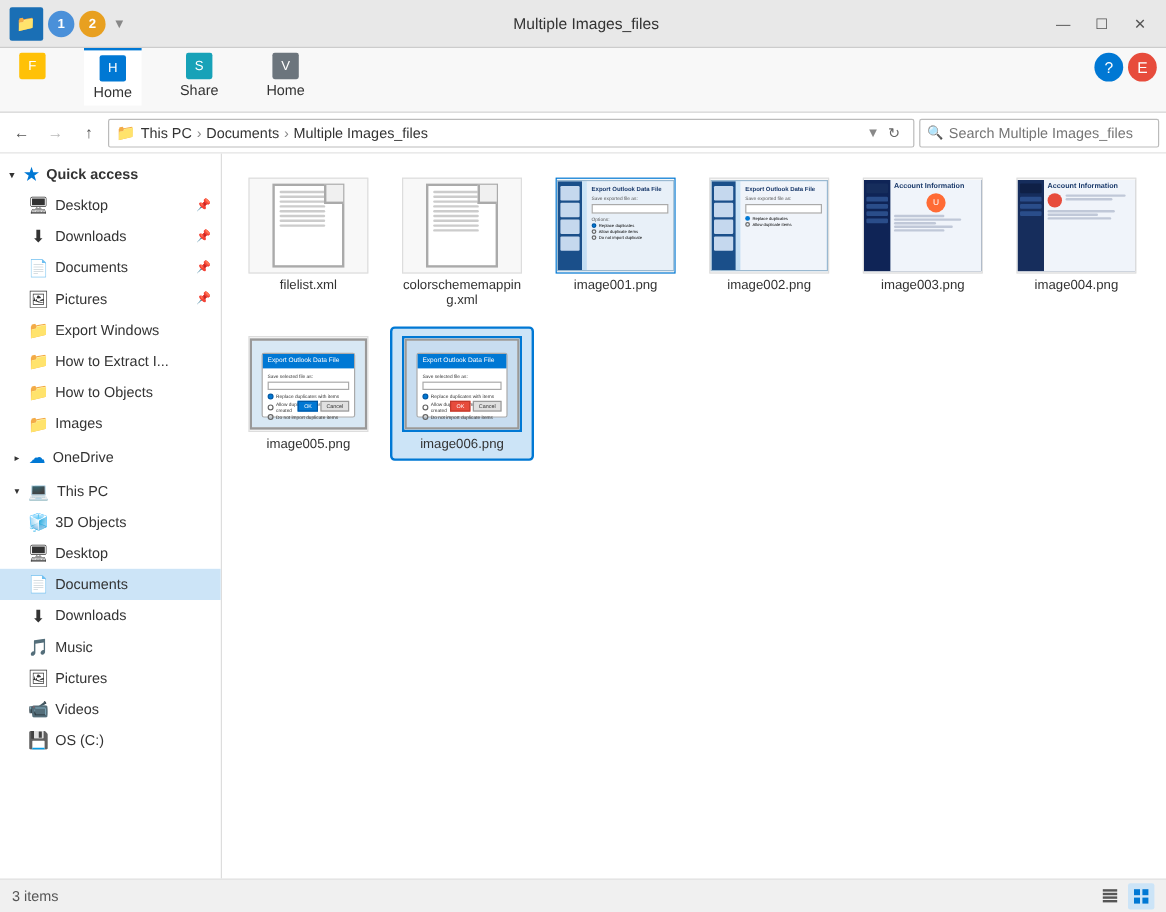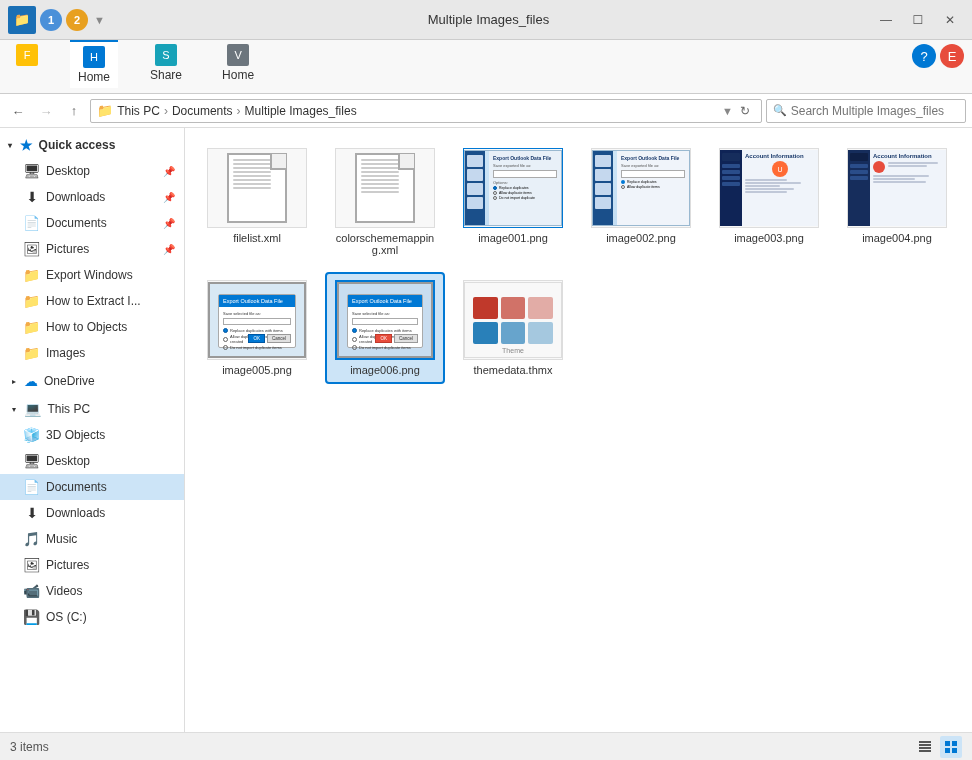--- a/index.html
+++ b/index.html
@@ -766,38 +766,20 @@
                 <div style="height:9px;padding:0 4px;background:#e74c3c;border:1px solid #c0392b;font-size:4.5px;color:white;display:flex;align-items:center;">OK</div>
                 <div style="height:9px;padding:0 4px;background:#e0e0e0;border:1px solid #999;font-size:4.5px;display:flex;align-items:center;">Cancel</div>
               </div>
             </div>
           </div>
         </div>
       </div>
       <div class="file-name">image006.png</div>
     </div>
 
-    <div class="file-item">
-      <div class="file-thumbnail" style="padding:0;border:1px solid #ddd;">
-        <div class="thmx-thumb">
-          <div style="width:100%;height:100%;display:flex;align-items:center;justify-content:center;background:#f8f8f8;position:relative;">
-            <div style="display:grid;grid-template-columns:1fr 1fr 1fr;gap:3px;padding:8px;width:100%;">
-              <div style="height:22px;background:#c0392b;border-radius:2px;"></div>
-              <div style="height:22px;background:#c0392b;border-radius:2px;opacity:0.7;"></div>
-              <div style="height:22px;background:#c0392b;border-radius:2px;opacity:0.4;"></div>
-              <div style="height:22px;background:#2980b9;border-radius:2px;"></div>
-              <div style="height:22px;background:#2980b9;border-radius:2px;opacity:0.7;"></div>
-              <div style="height:22px;background:#2980b9;border-radius:2px;opacity:0.4;"></div>
-            </div>
-            <div style="position:absolute;bottom:3px;font-size:7px;color:#888;">Theme</div>
-          </div>
-        </div>
-      </div>
-      <div class="file-name">themedata.thmx</div>
-    </div>
 
   </div>
 </div>
 
 <div class="status-bar">
   <span>3 items</span>
   <div class="status-right">
     <div class="view-btn" title="Details view">
       <svg width="14" height="14" viewBox="0 0 14 14">
         <rect x="1" y="1" width="12" height="2" fill="#555"></rect>

